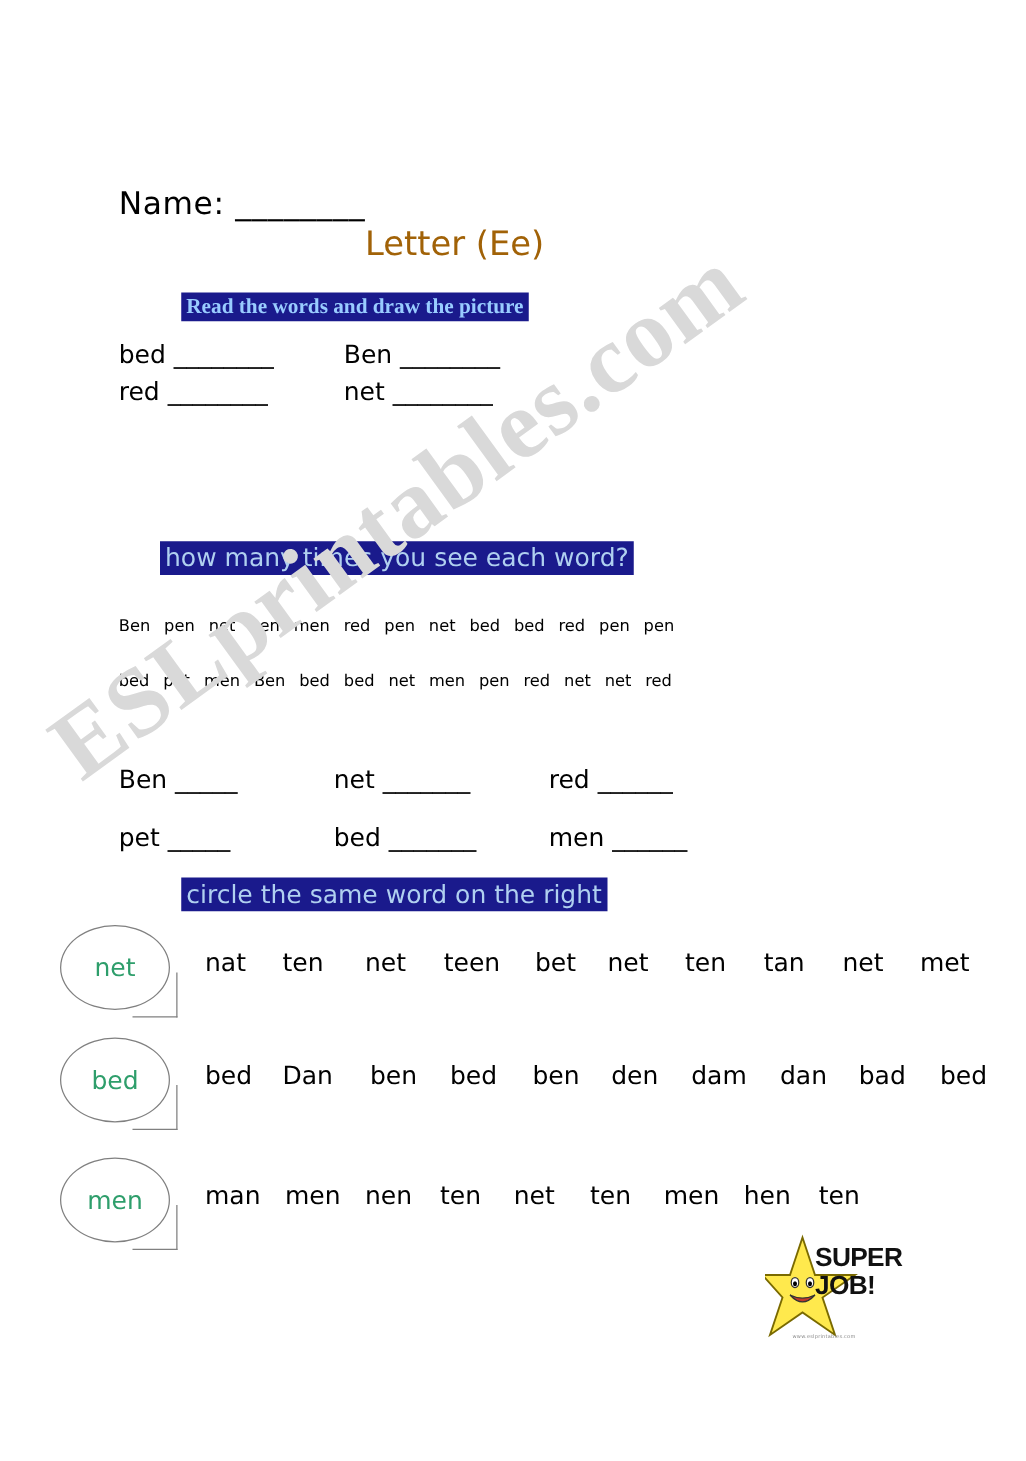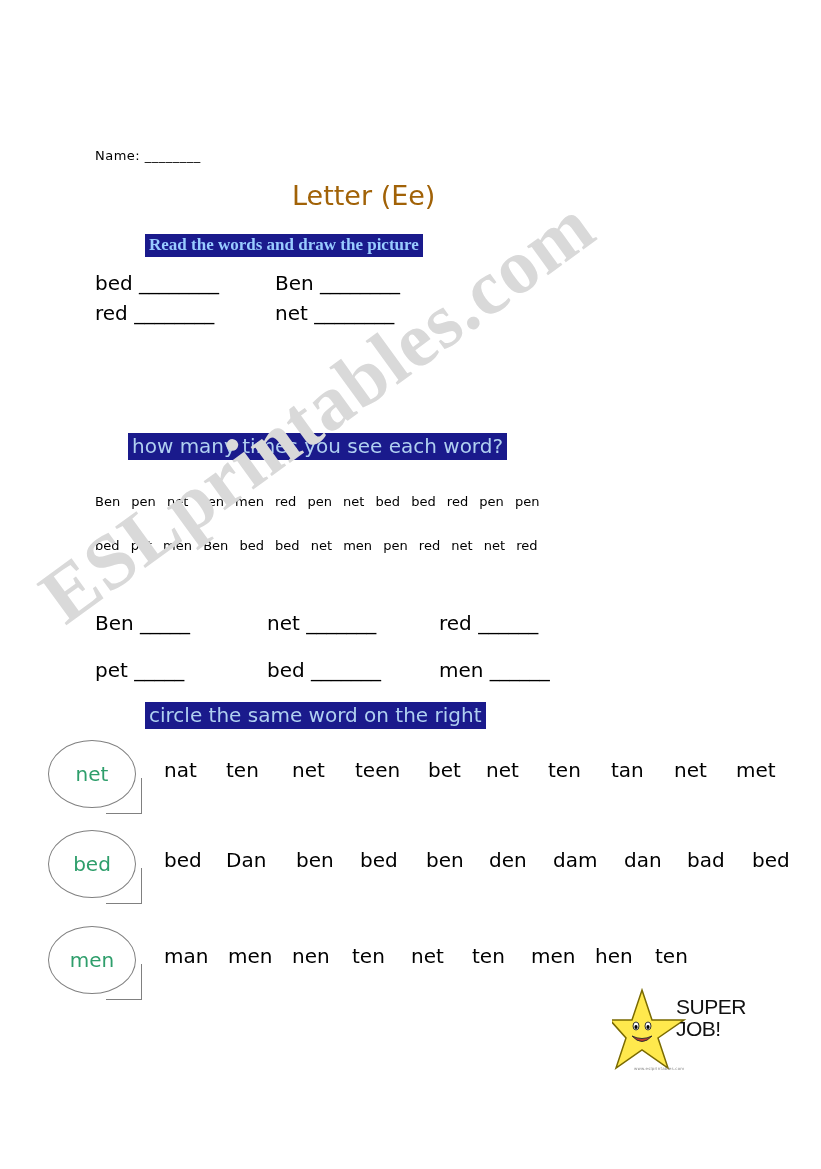--- a/index.html
+++ b/index.html
@@ -45,21 +45,21 @@
     transform: rotate(-36deg);
     transform-origin: left center;
     white-space: nowrap;
   }
 
   
   .name-line {
     position: absolute;
     left: 95px;
     top: 148px;
-    font-size: 13px;
+    font-size: 25px;
     color: #000;
     letter-spacing: 0.5px;
   }
 
   .title {
     position: absolute;
     left: 292px;
     top: 180px;
     font-size: 27px;
     color: #a16207;
@@ -193,24 +193,24 @@
   
   .sticker {
     position: absolute;
     left: 612px;
     top: 986px;
     width: 126px;
     height: 88px;
   }
   .sticker .sj-text {
     position: absolute;
-    left: 64px;
+    left: 40px;
     top: 10px;
     font-family: "Liberation Sans", sans-serif;
-    font-weight: normal;
+    font-weight: bold;
     font-size: 21px;
     color: #111;
     line-height: 22px;
     letter-spacing: -0.5px;
   }
   .sticker .sj-caption {
     position: absolute;
     left: 22px;
     top: 80px;
     font-size: 4px;

